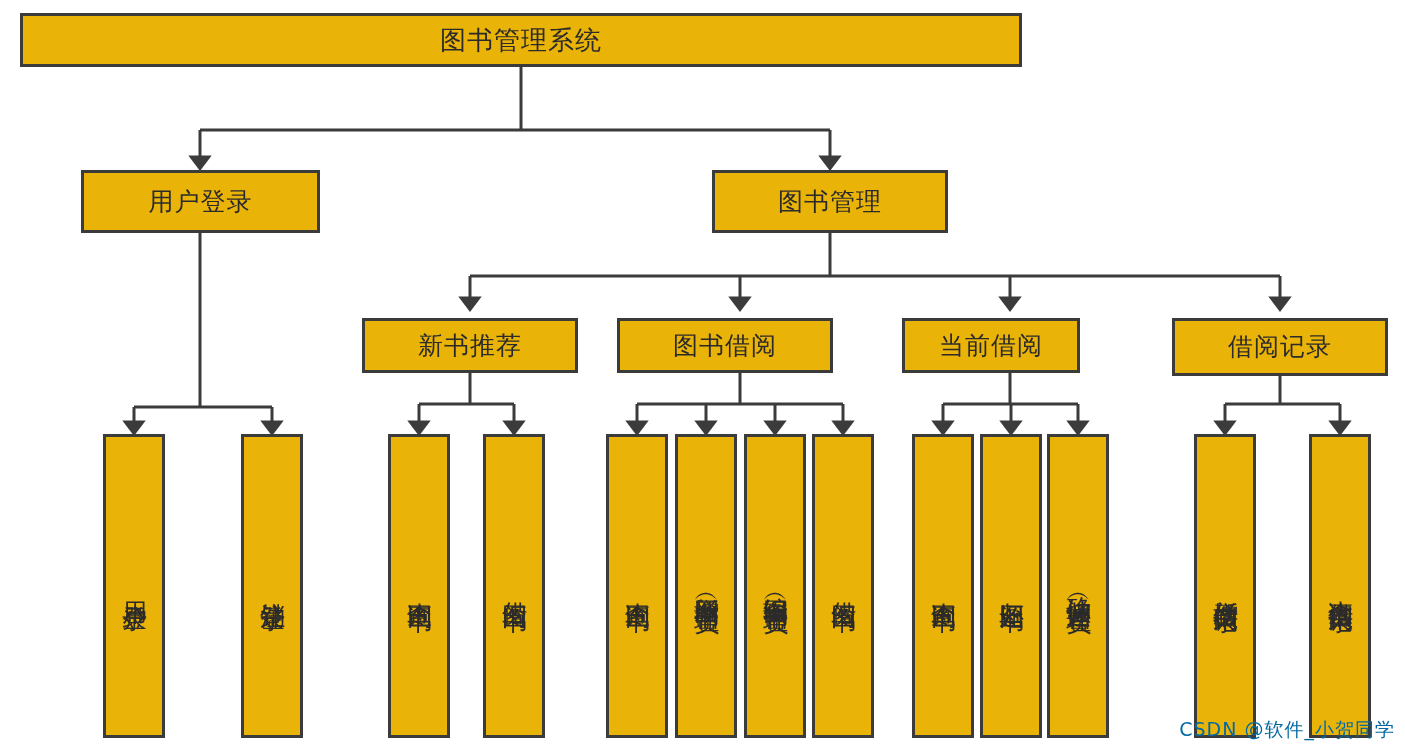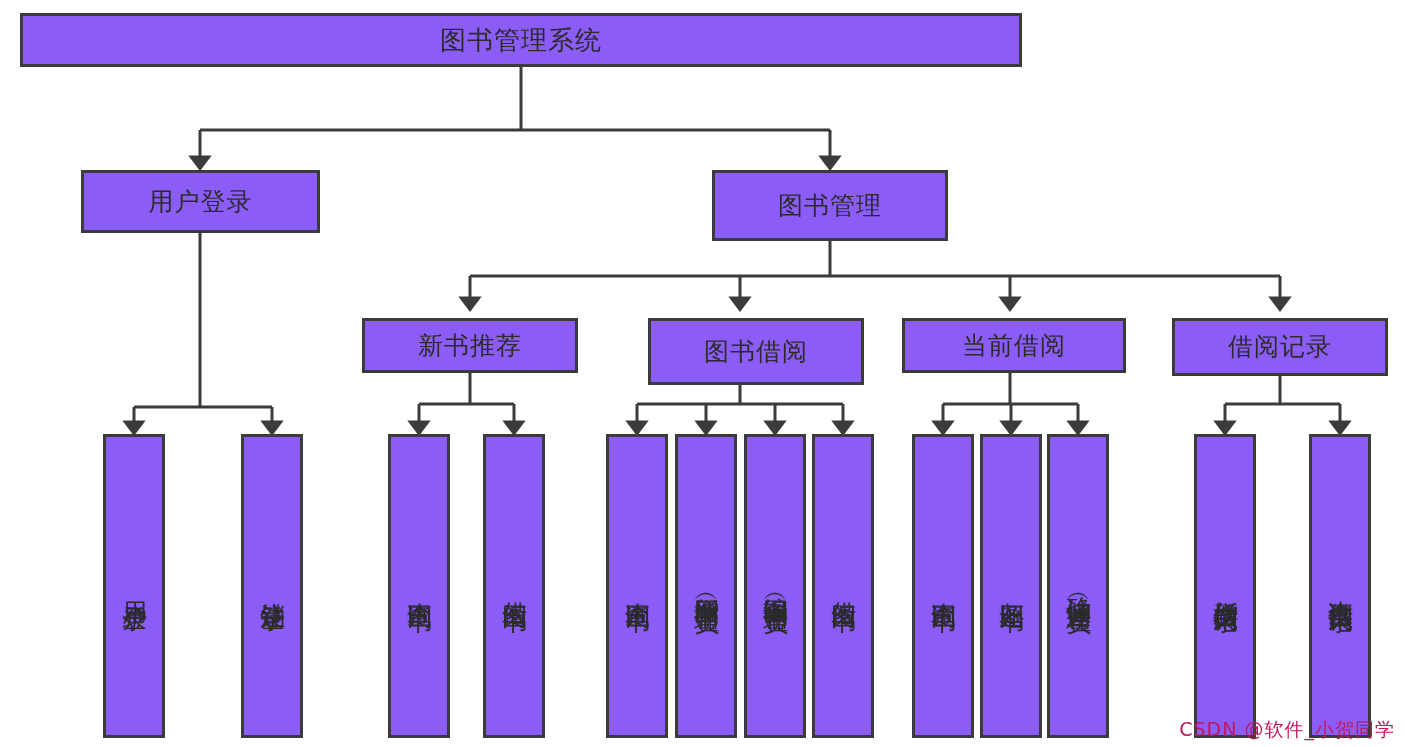--- a/index.html
+++ b/index.html
@@ -22,21 +22,21 @@
     position: absolute;
     left: 0;
     top: 0;
     width: 1405px;
     height: 747px;
     pointer-events: none;
   }
   .node {
     position: absolute;
     box-sizing: border-box;
-    background: #8b5cf6;
+    background: #eab308;
     border: 3px solid #3b3b3b;
     display: flex;
     align-items: center;
     justify-content: center;
     color: #2b2b2b;
     z-index: 2;
   }
   .node.h {
     
     font-size: 25px;
@@ -58,21 +58,21 @@
     line-height: 1.22;
     letter-spacing: 2px;
     white-space: pre-line;
     text-align: center;
   }
   .watermark {
     position: absolute;
     right: 10px;
     bottom: 4px;
     font-size: 19px;
-    color: #be185d;
+    color: #0369a1;
     letter-spacing: 1px;
     z-index: 5;
     white-space: nowrap;
   }
 </style>
 </head>
 <body>
 
 <div id="diagram-root">
 
@@ -126,31 +126,31 @@
     </g>
   </svg>
 
   <div class="node h root" style="left:20px; top:13px; width:1002px; height:54px;">
     <span>图书管理系统</span>
   </div>
 
   <div class="node h" style="left:81px; top:170px; width:239px; height:63px;">
     <span>用户登录</span>
   </div>
-  <div class="node h" style="left:712px; top:170px; width:236px; height:71px;">
+  <div class="node h" style="left:712px; top:170px; width:236px; height:63px;">
     <span>图书管理</span>
   </div>
 
   <div class="node h" style="left:362px; top:318px; width:216px; height:55px;justify-content:center;">
     <span>新书推荐</span>
   </div>
-  <div class="node h" style="left:648px; top:318px; width:216px; height:67px;">
+  <div class="node h" style="left:617px; top:318px; width:216px; height:55px;">
     <span>图书借阅</span>
   </div>
-  <div class="node h" style="left:902px; top:318px; width:224px; height:55px;">
+  <div class="node h" style="left:902px; top:318px; width:178px; height:55px;">
     <span>当前借阅</span>
   </div>
   <div class="node h" style="left:1172px; top:318px; width:216px; height:58px;">
     <span>借阅记录</span>
   </div>
 
   <div class="node v" style="left:103px; top:434px; width:62px; height:304px;">
     <span class="vlabel">用户登录</span>
   </div>
   <div class="node v" style="left:241px; top:434px; width:62px; height:304px;">

